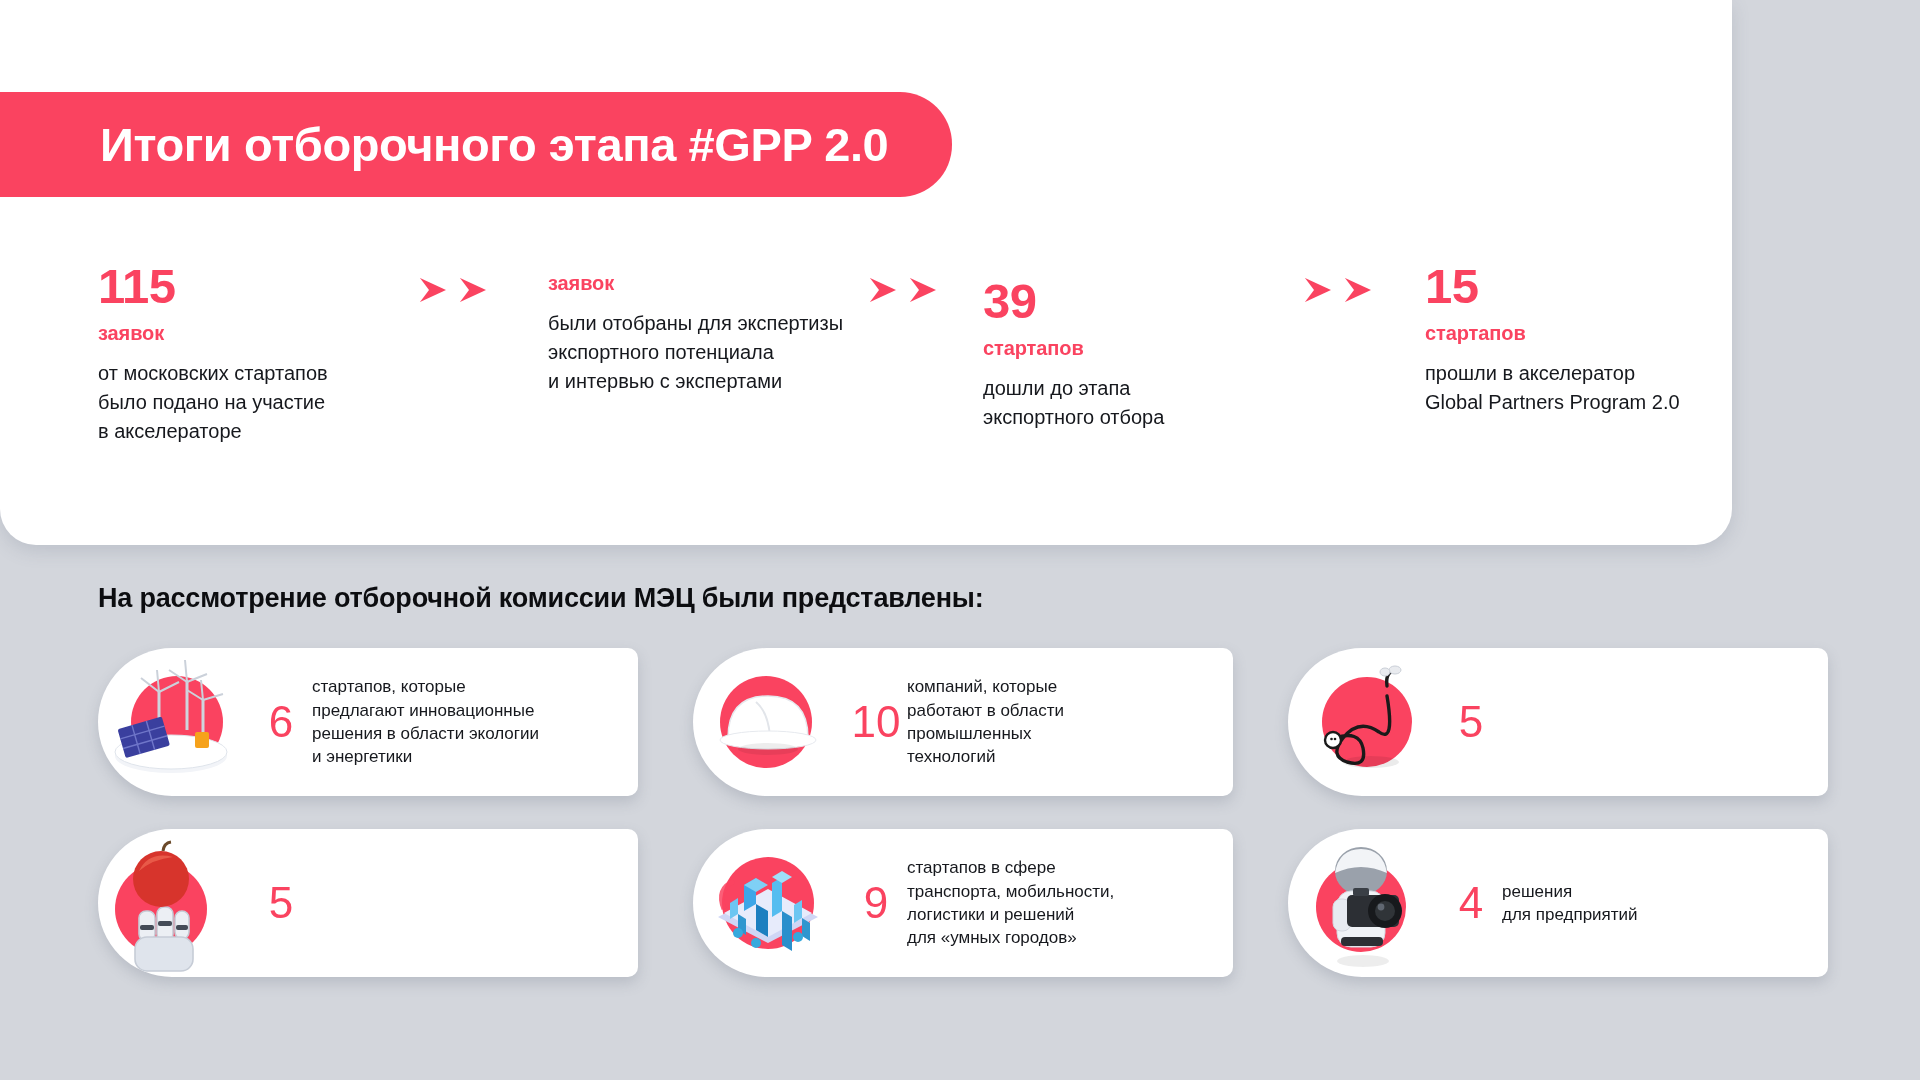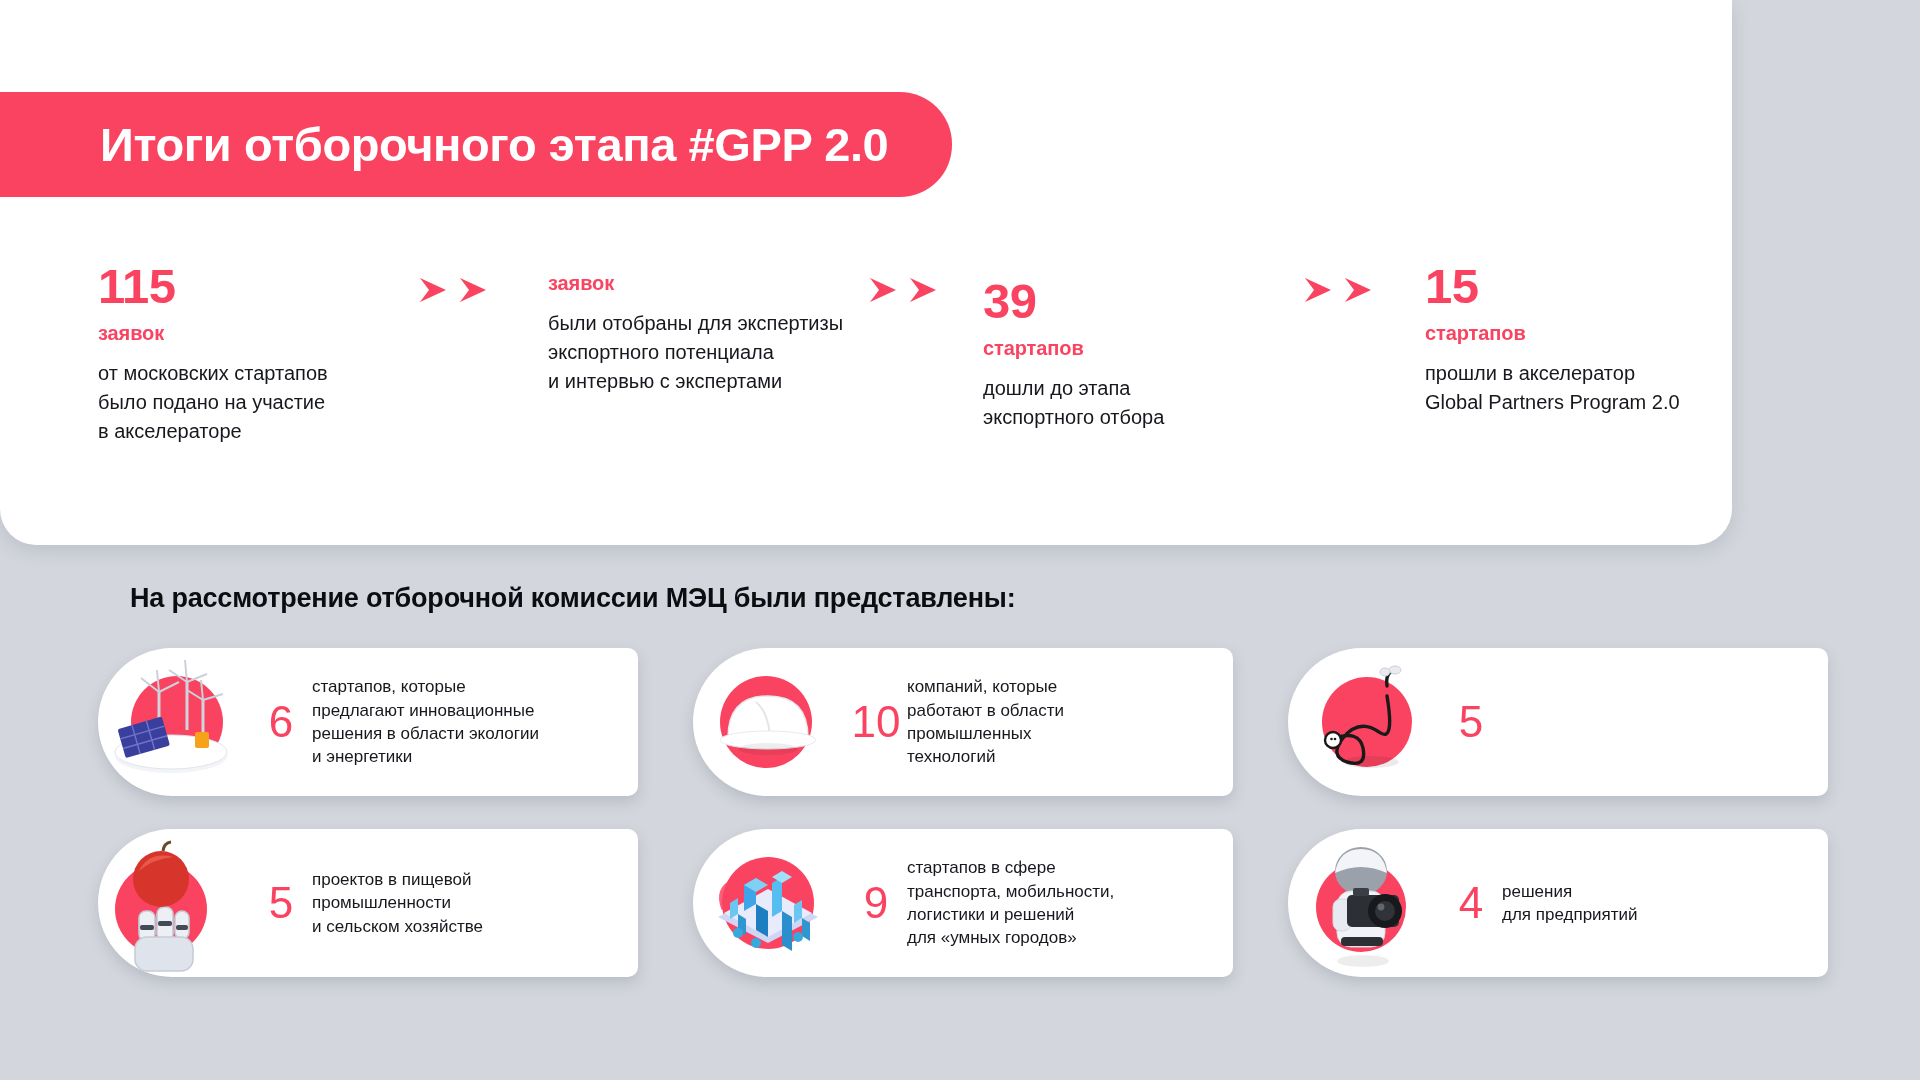--- a/index.html
+++ b/index.html
@@ -94,21 +94,20 @@
     border-bottom:12px solid transparent;
   }
 
   
   .section-heading{
     position:absolute;left:98px;top:583px;
     color:#0c0d10;
     font-size:27px;
     font-weight:700;
     letter-spacing:-.2px;
-    margin-left:32px;
   }
 
   
   .cards{
     position:absolute;left:98px;top:648px;
     width:1730px;
     display:grid;
     grid-template-columns:repeat(3,540px);
     grid-auto-rows:148px;
     column-gap:55px;
@@ -285,23 +284,20 @@
           <rect x="41" y="92" width="14" height="5" rx="2"></rect>
           <rect x="59" y="88" width="14" height="5" rx="2"></rect>
           <rect x="77" y="92" width="12" height="5" rx="2"></rect>
         </g>
         <path d="M64 18 q1 -8 8 -9" stroke="#6b4a2a" stroke-width="3" fill="none"></path>
         <circle cx="62" cy="46" r="28" fill="#d7342c"></circle>
         <path d="M40 38 q10 -20 34 -14 q-20 2 -34 14z" fill="#f06a54" opacity=".7"></path>
       </svg>
         </div>
         <div class="card-num">5</div>
-        <div class="card-text">проектов в пищевой
-промышленности
-и сельском хозяйстве</div>
       </div>
       <div class="card">
         <div class="card-art">
           <svg class="art-svg" viewBox="0 0 150 140">
         <circle cx="74" cy="70" r="46" fill="#fa4360"></circle>
         <path d="M74 110 L24 84 L74 58 L124 84 Z" fill="#cfd6f5"></path>
         <path d="M74 104 L30 80 L74 56 L118 80 Z" fill="#e7ebfb"></path>
         <g>
           <path d="M50 78 l12 -7 l0 -26 l-12 7 z" fill="#3ea6e8"></path>
           <path d="M62 71 l12 7 l0 26 l-12 -7 z" fill="#1d7fc0"></path>

